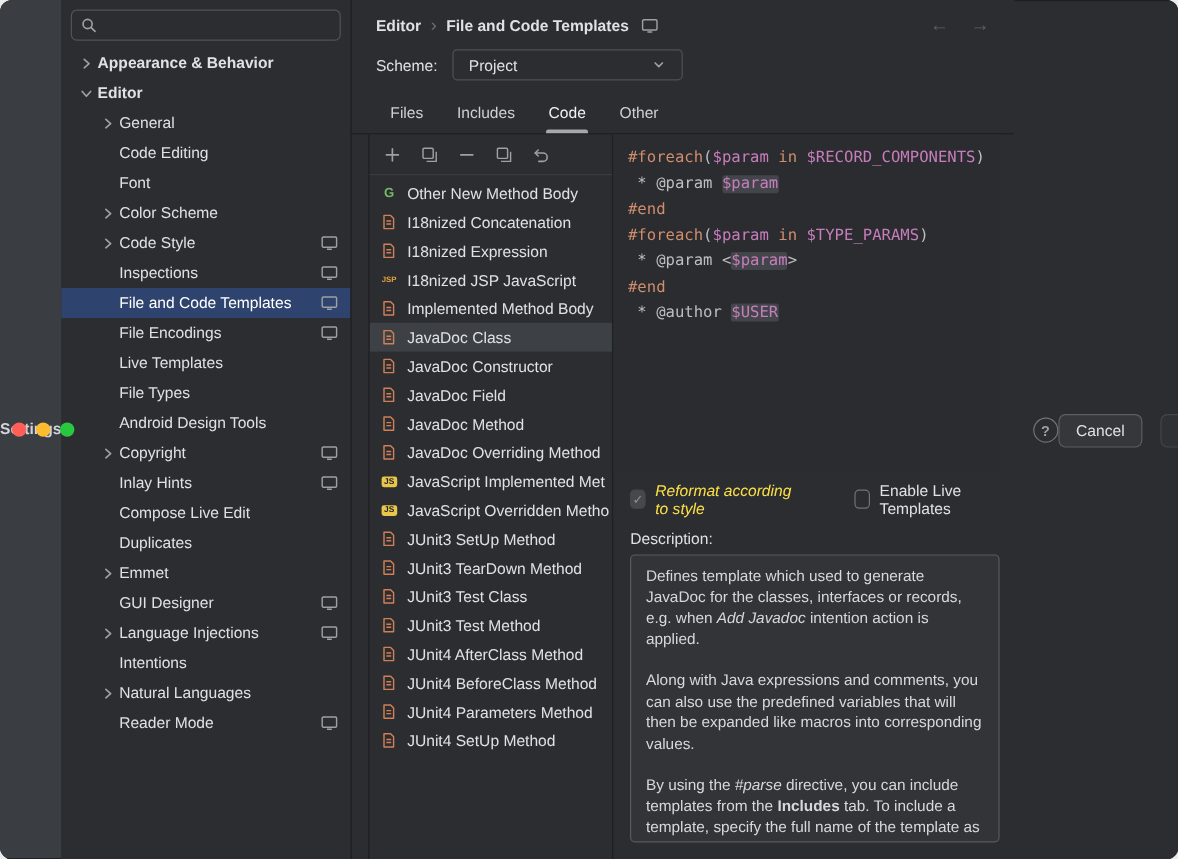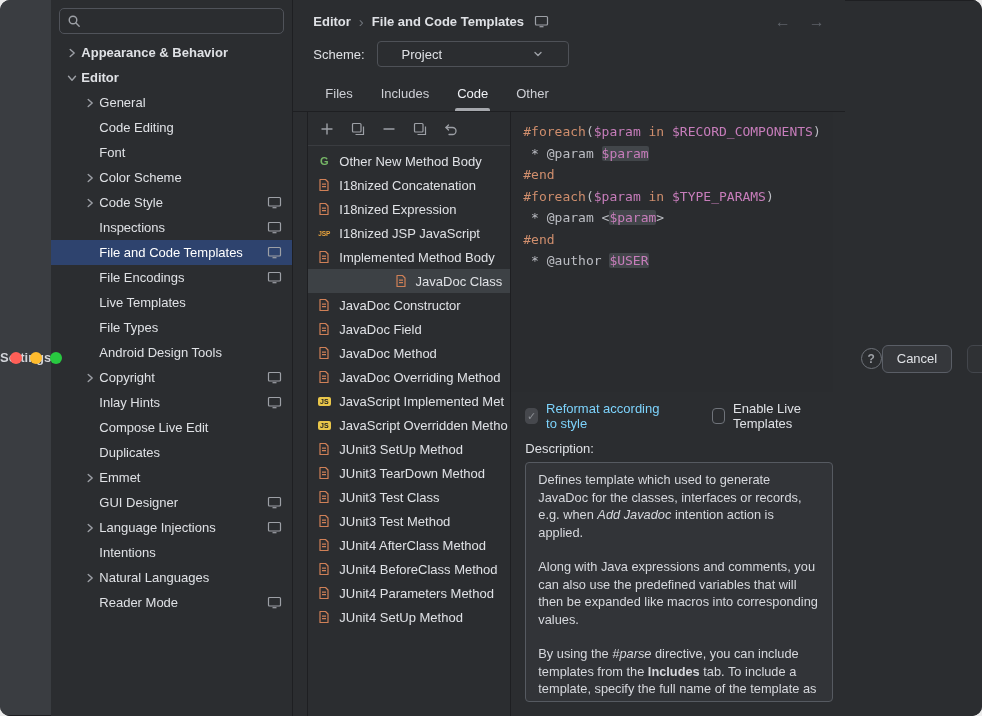--- a/index.html
+++ b/index.html
@@ -41,38 +41,38 @@
   .main { flex:1 1 auto; display:flex; flex-direction:column; min-width:0; min-height:0; }
   .header-row { display:flex; align-items:center; padding:13px 20px 7px 20px; }
   .breadcrumb { display:flex; align-items:center; gap:8px; font-weight:bold; }
   .crumb-sep { color:#6f737a; font-weight:normal; font-size:15px; }
   .crumb-badge { color:#9da0a6; display:inline-flex; margin-left:2px; }
   .nav-arrows { margin-left:auto; display:flex; gap:18px; color:#5d6167; font-size:16px; line-height:1; }
   .nav-arrows span { cursor:pointer; }
 
   .scheme-row { display:flex; align-items:center; gap:12px; padding:4px 20px 10px 20px; }
   .dropdown { width:192px; height:26px; border:1px solid #4e5157; border-radius:4px;
-              display:flex; align-items:center; justify-content:space-between; padding:0 24px; cursor:pointer; }
+              display:flex; align-items:center; justify-content:space-between; padding:0 13px; cursor:pointer; }
 
   .tabs-row { display:flex; gap:4px; padding:0 20px; border-bottom:1px solid var(--border-dark,#1e1f22); }
   .tab { padding:9px 12px 10px 12px; position:relative; color:#ced0d6; cursor:pointer; }
   .tab.active { color:#eff1f5; }
   .tab.active::after { content:""; position:absolute; left:10px; right:10px; bottom:0; height:3px;
                        background:#a6a8ad; border-radius:2px 2px 0 0; }
 
   
   .content-row { flex:1 1 auto; display:flex; min-height:0; padding-left:14px; }
   .list-panel { flex:0 0 204px; width:204px; border-left:1px solid var(--border-dark,#1e1f22);
                 border-right:1px solid var(--border-dark,#1e1f22); display:flex; flex-direction:column; min-height:0; }
   .list-toolbar { flex:0 0 34px; display:flex; align-items:center; gap:15px; padding:0 11px;
                   border-bottom:1px solid #3a3c40; color:#9da0a6; }
   .toolbar-icon { width:16px; height:16px; display:inline-flex; cursor:pointer; }
   .template-list { flex:1; overflow:hidden; padding-top:3px; }
   .list-row { height:24px; display:flex; align-items:center; gap:7px; padding:0 8px; white-space:nowrap; overflow:hidden; cursor:default; }
-  .list-row.selected { background:var(--list-selection,#3d4145);justify-content:flex-end; }
+  .list-row.selected { background:var(--list-selection,#3d4145); }
   .file-icon { flex:0 0 16px; width:16px; display:inline-flex; justify-content:center; align-items:center; }
   .gi { color:#77b767; font-weight:bold; font-size:11px; }
   .jspi { color:#e8a33d; font-weight:bold; font-size:6.5px; }
   .jsi { background:#e9c64a; color:#1e1f22; font-weight:bold; font-size:7px; border-radius:2px;
          padding:1px 2px; line-height:1; }
 
   .editor-col { flex:1 1 auto; display:flex; flex-direction:column; min-width:0; min-height:0; padding-right:12px; }
   .code-editor { flex:0 0 280px; height:280px; background:#2a2c2f; padding:9px 12px; overflow:hidden;
                  font-family:"DejaVu Sans Mono", monospace; font-size:13px; line-height:21.5px; cursor:text; }
   .code-line { white-space:pre; }
@@ -80,21 +80,21 @@
   .tok-v { color:var(--code-variable,#c77dbb); }
   .tok-vh { color:var(--code-variable,#c77dbb); background:#42464a; border-radius:2px; }
   .tok-p { color:var(--code-plain,#bcbec4); }
 
   .options-row { flex:0 0 auto; display:flex; align-items:center; gap:45px; padding:9px 0 8px 14px; }
   .checkbox { display:flex; align-items:center; gap:8px; cursor:pointer; }
   .cb-box { width:16px; height:16px; border-radius:4px; border:1.5px solid #6f737a;
             display:flex; align-items:center; justify-content:center; font-size:11px; color:transparent; }
   .checkbox.disabled { cursor:default; }
   .checkbox.disabled .cb-box { background:#46484d; border-color:#46484d; color:#8c8f94; }
-  .checkbox.disabled .cb-label { color:#7dd3fc; }
+  .checkbox.disabled .cb-label { color:#fde047;font-style:italic; }
 
   .desc-label { flex:0 0 auto; padding:2px 0 6px 14px; }
   .desc-panel { flex:1 1 auto; margin:0 0 14px 14px; border:1px solid #565a61; border-radius:4px;
                 background:#323438; padding:8px 12px; font-size:12.8px; line-height:17.5px;
                 color:#d6d8dd; overflow:hidden; }
   .desc-panel p { margin:0 0 17px 0; }
   .desc-panel p:last-child { margin-bottom:0; }
 
   
   .footer { flex:0 0 41px; border-top:1px solid var(--border-dark,#1e1f22); display:flex; align-items:center;

